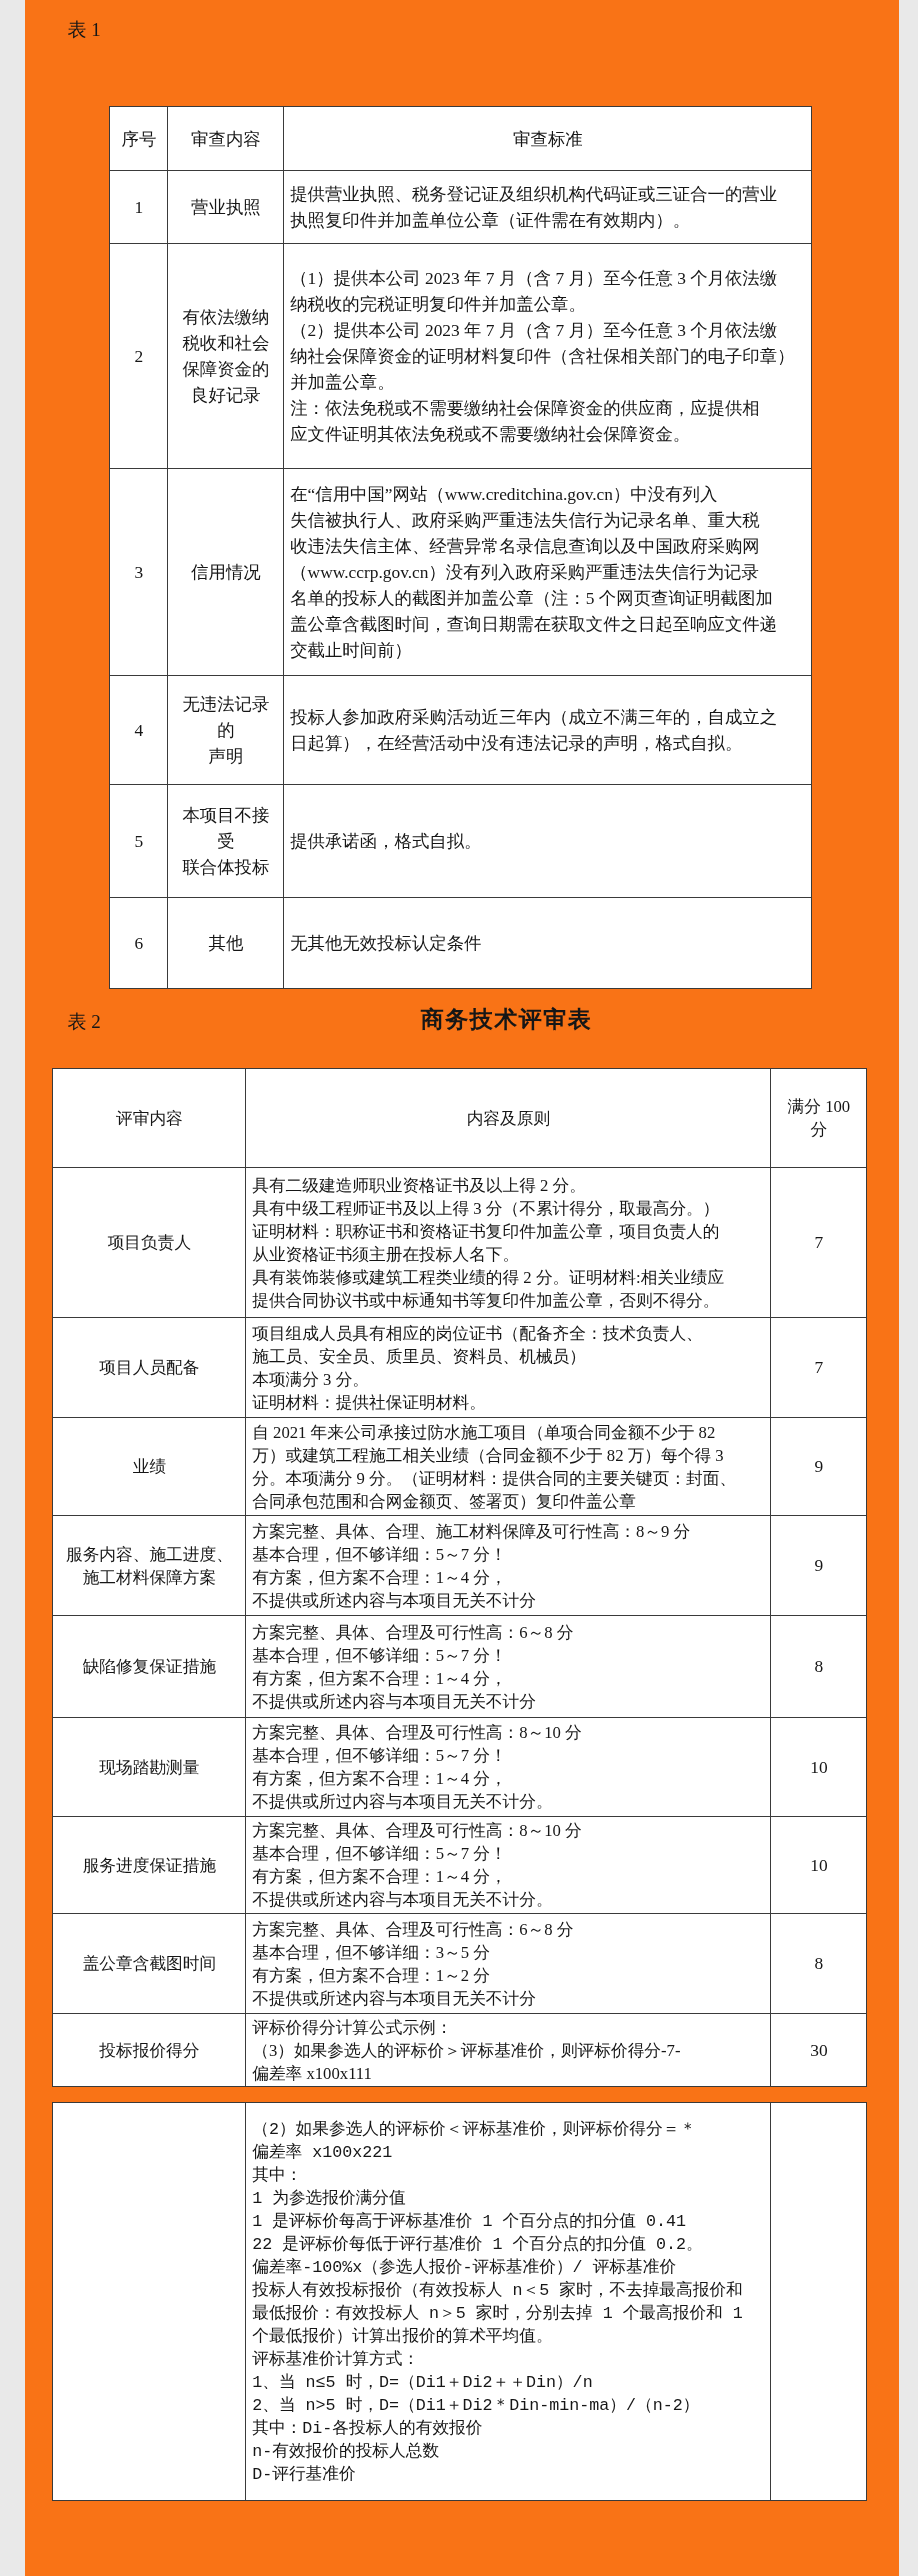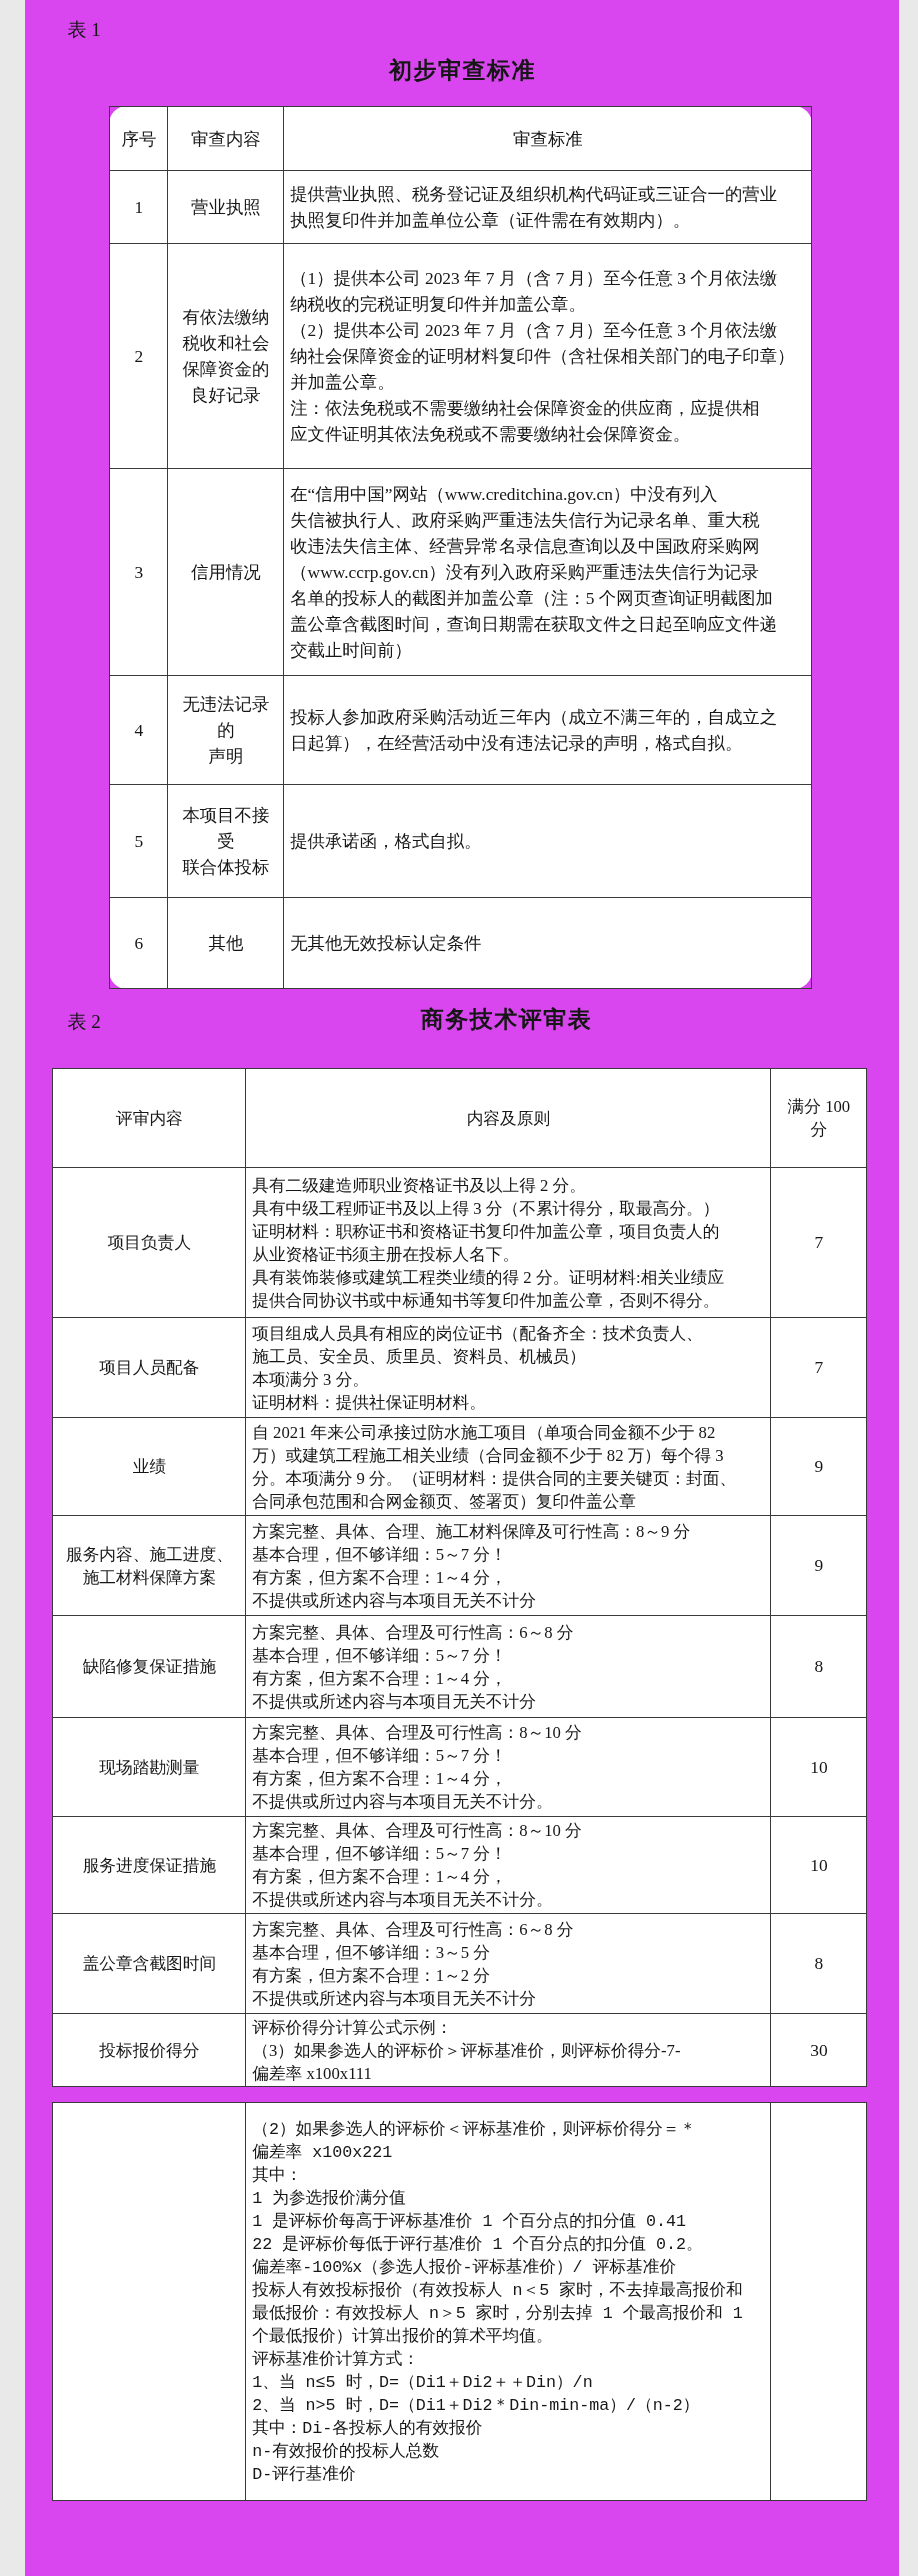--- a/index.html
+++ b/index.html
@@ -4,39 +4,39 @@
 <style>
   html,body{margin:0;padding:0;}
   body{
     width:919px;height:2576px;position:relative;overflow:hidden;
     background:#e9e9e9;
     font-family:"Liberation Serif","DejaVu Serif",serif;
     color:#161616;
   }
   #page{
     position:absolute;left:25.4px;top:0;width:874px;height:2576px;
-    background:#d946ef;
+    background:#f97316;
   }
   .doc-label{
     position:absolute;left:42px;font-size:19px;color:#161616;white-space:nowrap;
   }
   .doc-title{
     position:absolute;left:0;width:100%;text-align:center;
     font-size:23px;font-weight:bold;letter-spacing:1.5px;color:#161616;
   }
   table{
     border-collapse:collapse;table-layout:fixed;position:absolute;background:#fff;
   }
   th,td{
     border:1.5px solid #3a3a3a;font-weight:normal;
     padding:1.5px 5.8px;vertical-align:middle;overflow:hidden;
   }
   .pre{white-space:pre-line;}
   
-  #table1{left:84px;top:106px;width:702px;font-size:17.4px;line-height:26px;border-radius:18px;}
+  #table1{left:84px;top:106px;width:702px;font-size:17.4px;line-height:26px;}
   #table1 th{text-align:center;}
   #table1 .c-no,#table1 .c-item{text-align:center;white-space:pre-line;}
   #table1 .c-crit{text-align:left;}
   #table1 thead tr{height:64px;}
   #table1 tbody tr:nth-child(1){height:73px;}
   #table1 tbody tr:nth-child(2){height:225px;}
   #table1 tbody tr:nth-child(3){height:207px;}
   #table1 tbody tr:nth-child(4){height:109px;}
   #table1 tbody tr:nth-child(5){height:113px;}
   #table1 tbody tr:nth-child(6){height:91px;}
@@ -63,21 +63,20 @@
   #table3 .c-score{text-align:center;}
   #table3 tbody tr{height:398px;}
 </style>
 </head>
 <body>
 
 <div id="page">
 
   <div class="doc-label" style="top:17.4px;">表 1</div>
 
-  <div class="doc-title" style="top:55px;">初步审查标准</div>
 
   <table id="table1">
     <colgroup>
       <col style="width:58px">
         <col style="width:116px">
         <col style="width:528px">
     </colgroup>
     <thead>
       <tr>
         <th>序号</th>

